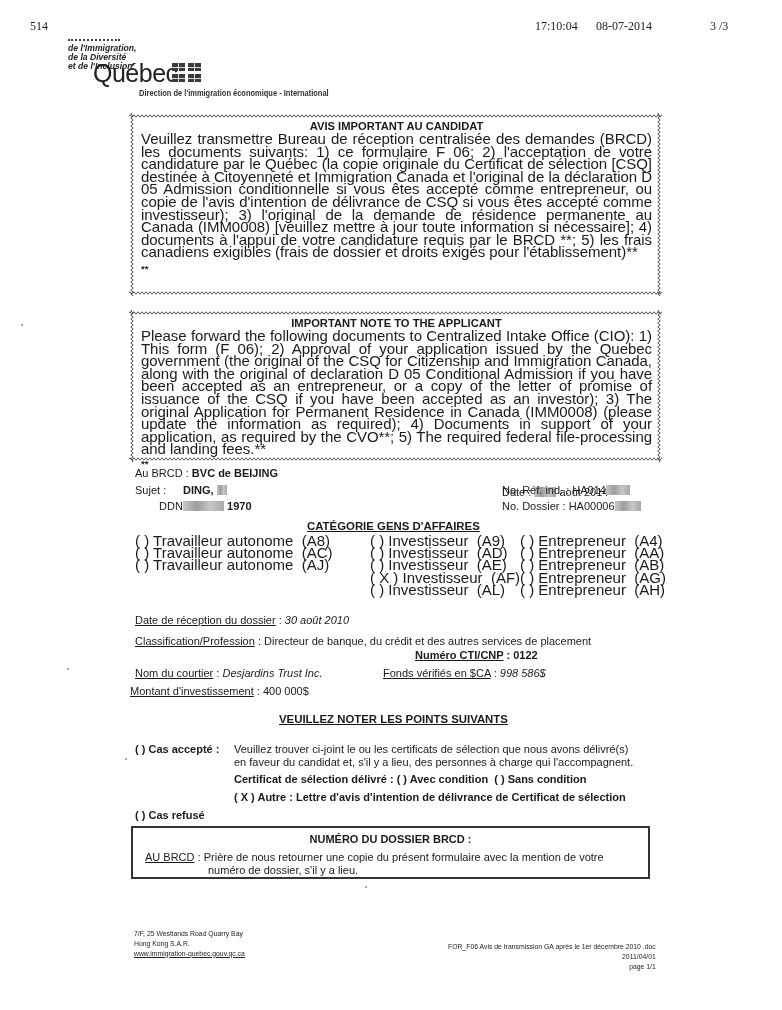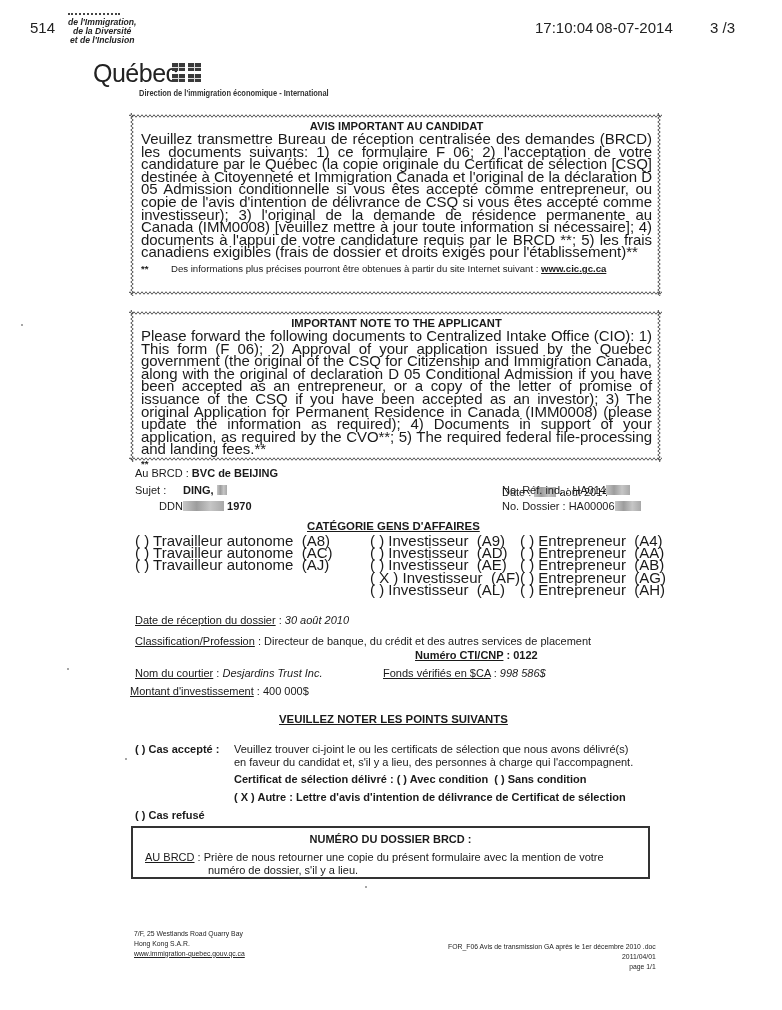--- a/index.html
+++ b/index.html
@@ -1,21 +1,21 @@
 <!DOCTYPE html>
 <html><head>
 <meta charset="utf-8">
 <style>
   html, body { margin: 0; padding: 0; background: #ffffff; }
   body { width: 782px; height: 1010px; position: relative; overflow: hidden;
          font-family: "Liberation Sans", sans-serif; color: #1a1a1a; }
   .abs { position: absolute; }
 
   
-  .fax { font-family: Liberation Sans, sans-serif; font-size: 15px; color: #222; }
+  .fax { font-family: Liberation Serif, serif; font-size: 12px; color: #222; }
 
   
   .ministry { font-family: "Liberation Sans", sans-serif; font-weight: bold; font-style: italic;
               font-size: 8.6px; line-height: 9px; color: #222; }
   .ministry-dots { height: 3px; width: 52px; border-top: 2px dotted #444; }
   .quebec-word { font-family: "Liberation Sans", sans-serif; font-size: 25px; color: #222; letter-spacing: -0.5px; }
   .flag { display: grid; grid-template-columns: 13px 13px; grid-gap: 3px 3px; }
   .flag span { width: 13px; height: 8px; background: #3a3a3a; position: relative; }
   .flag span::before { content: ""; position: absolute; left: 6px; top: 0; width: 1px; height: 8px; background: #ddd; }
   .flag span::after { content: ""; position: absolute; left: 0; top: 3.5px; width: 13px; height: 1px; background: #ddd; }
@@ -52,21 +52,21 @@
   .speck { position: absolute; width: 2px; height: 2px; background: #888; border-radius: 1px; }
 </style>
 </head>
 <body>
 
 <div class="abs fax" style="left:30px; top:19px;">514</div>
 <div class="abs fax" style="left:535px; top:19px;">17:10:04</div>
 <div class="abs fax" style="left:596px; top:19px;">08-07-2014</div>
 <div class="abs fax" style="left:710px; top:19px;">3 /3</div>
 
-<div class="abs" style="left:68px; top:13px;text-align:center;">
+<div class="abs" style="left:68px; top:39px;">
   <div class="ministry-dots"></div>
   <div class="ministry">de l'Immigration,</div>
   <div class="ministry">de la Diversité</div>
   <div class="ministry">et de l'Inclusion</div>
 </div>
 <div class="abs quebec-word" style="left:93px; top:59px;">Québec</div>
 <div class="abs flag" style="left:172px; top:63px;">
   <span></span>
     <span></span>
     <span></span>
@@ -84,24 +84,20 @@
   <svg class="wavy-left" preserveAspectRatio="none" viewBox="0 0 6 183">
       <path class="wave-v" fill="none" stroke="#444" stroke-width="0.9" d="M3 0 Q0.5 1 3 2 T3 4 Q0.5 5 3 6 T3 8 Q0.5 9 3 10 T3 12 Q0.5 13 3 14 T3 16 Q0.5 17 3 18 T3 20 Q0.5 21 3 22 T3 24 Q0.5 25 3 26 T3 28 Q0.5 29 3 30 T3 32 Q0.5 33 3 34 T3 36 Q0.5 37 3 38 T3 40 Q0.5 41 3 42 T3 44 Q0.5 45 3 46 T3 48 Q0.5 49 3 50 T3 52 Q0.5 53 3 54 T3 56 Q0.5 57 3 58 T3 60 Q0.5 61 3 62 T3 64 Q0.5 65 3 66 T3 68 Q0.5 69 3 70 T3 72 Q0.5 73 3 74 T3 76 Q0.5 77 3 78 T3 80 Q0.5 81 3 82 T3 84 Q0.5 85 3 86 T3 88 Q0.5 89 3 90 T3 92 Q0.5 93 3 94 T3 96 Q0.5 97 3 98 T3 100 Q0.5 101 3 102 T3 104 Q0.5 105 3 106 T3 108 Q0.5 109 3 110 T3 112 Q0.5 113 3 114 T3 116 Q0.5 117 3 118 T3 120 Q0.5 121 3 122 T3 124 Q0.5 125 3 126 T3 128 Q0.5 129 3 130 T3 132 Q0.5 133 3 134 T3 136 Q0.5 137 3 138 T3 140 Q0.5 141 3 142 T3 144 Q0.5 145 3 146 T3 148 Q0.5 149 3 150 T3 152 Q0.5 153 3 154 T3 156 Q0.5 157 3 158 T3 160 Q0.5 161 3 162 T3 164 Q0.5 165 3 166 T3 168 Q0.5 169 3 170 T3 172 Q0.5 173 3 174 T3 176 Q0.5 177 3 178 T3 180 Q0.5 181 3 182 T3 184"></path>
     </svg>
   <svg class="wavy-right" preserveAspectRatio="none" viewBox="0 0 6 183">
       <path class="wave-v" fill="none" stroke="#444" stroke-width="0.9" d="M3 0 Q0.5 1 3 2 T3 4 Q0.5 5 3 6 T3 8 Q0.5 9 3 10 T3 12 Q0.5 13 3 14 T3 16 Q0.5 17 3 18 T3 20 Q0.5 21 3 22 T3 24 Q0.5 25 3 26 T3 28 Q0.5 29 3 30 T3 32 Q0.5 33 3 34 T3 36 Q0.5 37 3 38 T3 40 Q0.5 41 3 42 T3 44 Q0.5 45 3 46 T3 48 Q0.5 49 3 50 T3 52 Q0.5 53 3 54 T3 56 Q0.5 57 3 58 T3 60 Q0.5 61 3 62 T3 64 Q0.5 65 3 66 T3 68 Q0.5 69 3 70 T3 72 Q0.5 73 3 74 T3 76 Q0.5 77 3 78 T3 80 Q0.5 81 3 82 T3 84 Q0.5 85 3 86 T3 88 Q0.5 89 3 90 T3 92 Q0.5 93 3 94 T3 96 Q0.5 97 3 98 T3 100 Q0.5 101 3 102 T3 104 Q0.5 105 3 106 T3 108 Q0.5 109 3 110 T3 112 Q0.5 113 3 114 T3 116 Q0.5 117 3 118 T3 120 Q0.5 121 3 122 T3 124 Q0.5 125 3 126 T3 128 Q0.5 129 3 130 T3 132 Q0.5 133 3 134 T3 136 Q0.5 137 3 138 T3 140 Q0.5 141 3 142 T3 144 Q0.5 145 3 146 T3 148 Q0.5 149 3 150 T3 152 Q0.5 153 3 154 T3 156 Q0.5 157 3 158 T3 160 Q0.5 161 3 162 T3 164 Q0.5 165 3 166 T3 168 Q0.5 169 3 170 T3 172 Q0.5 173 3 174 T3 176 Q0.5 177 3 178 T3 180 Q0.5 181 3 182 T3 184"></path>
     </svg>
   <div class="box-title">AVIS IMPORTANT AU CANDIDAT</div>
   <div class="box-body">Veuillez transmettre Bureau de réception centralisée des demandes (BRCD) les documents suivants: 1) ce formulaire F 06; 2) l'acceptation de votre candidature par le Québec (la copie originale du Certificat de sélection [CSQ] destinée à Citoyenneté et Immigration Canada et l'original de la déclaration D 05 Admission conditionnelle si vous êtes accepté comme entrepreneur, ou copie de l'avis d'intention de délivrance de CSQ si vous êtes accepté comme investisseur); 3) l'original de la demande de résidence permanente au Canada (IMM0008) [veuillez mettre à jour toute information si nécessaire]; 4) documents à l'appui de votre candidature requis par le BRCD **; 5) les frais canadiens exigibles (frais de dossier et droits exigés pour l'établissement)**</div>
   <div class="box-note">
     <span class="stars">**</span>
-    <span>
-      <span>Des informations plus précises pourront être obtenues à partir du site Internet  suivant : </span>
-      <a>www.cic.gc.ca</a>
-    </span>
   </div>
 </div>
 
 <div class="wavy-box" style="top:310px; height:152px;">
   <svg class="wavy-top" preserveAspectRatio="none" viewBox="0 0 533 6">
       <path class="wave-h" fill="none" stroke="#444" stroke-width="0.9" d="M0 3 Q1 0.5 2 3 T4 3 Q5 0.5 6 3 T8 3 Q9 0.5 10 3 T12 3 Q13 0.5 14 3 T16 3 Q17 0.5 18 3 T20 3 Q21 0.5 22 3 T24 3 Q25 0.5 26 3 T28 3 Q29 0.5 30 3 T32 3 Q33 0.5 34 3 T36 3 Q37 0.5 38 3 T40 3 Q41 0.5 42 3 T44 3 Q45 0.5 46 3 T48 3 Q49 0.5 50 3 T52 3 Q53 0.5 54 3 T56 3 Q57 0.5 58 3 T60 3 Q61 0.5 62 3 T64 3 Q65 0.5 66 3 T68 3 Q69 0.5 70 3 T72 3 Q73 0.5 74 3 T76 3 Q77 0.5 78 3 T80 3 Q81 0.5 82 3 T84 3 Q85 0.5 86 3 T88 3 Q89 0.5 90 3 T92 3 Q93 0.5 94 3 T96 3 Q97 0.5 98 3 T100 3 Q101 0.5 102 3 T104 3 Q105 0.5 106 3 T108 3 Q109 0.5 110 3 T112 3 Q113 0.5 114 3 T116 3 Q117 0.5 118 3 T120 3 Q121 0.5 122 3 T124 3 Q125 0.5 126 3 T128 3 Q129 0.5 130 3 T132 3 Q133 0.5 134 3 T136 3 Q137 0.5 138 3 T140 3 Q141 0.5 142 3 T144 3 Q145 0.5 146 3 T148 3 Q149 0.5 150 3 T152 3 Q153 0.5 154 3 T156 3 Q157 0.5 158 3 T160 3 Q161 0.5 162 3 T164 3 Q165 0.5 166 3 T168 3 Q169 0.5 170 3 T172 3 Q173 0.5 174 3 T176 3 Q177 0.5 178 3 T180 3 Q181 0.5 182 3 T184 3 Q185 0.5 186 3 T188 3 Q189 0.5 190 3 T192 3 Q193 0.5 194 3 T196 3 Q197 0.5 198 3 T200 3 Q201 0.5 202 3 T204 3 Q205 0.5 206 3 T208 3 Q209 0.5 210 3 T212 3 Q213 0.5 214 3 T216 3 Q217 0.5 218 3 T220 3 Q221 0.5 222 3 T224 3 Q225 0.5 226 3 T228 3 Q229 0.5 230 3 T232 3 Q233 0.5 234 3 T236 3 Q237 0.5 238 3 T240 3 Q241 0.5 242 3 T244 3 Q245 0.5 246 3 T248 3 Q249 0.5 250 3 T252 3 Q253 0.5 254 3 T256 3 Q257 0.5 258 3 T260 3 Q261 0.5 262 3 T264 3 Q265 0.5 266 3 T268 3 Q269 0.5 270 3 T272 3 Q273 0.5 274 3 T276 3 Q277 0.5 278 3 T280 3 Q281 0.5 282 3 T284 3 Q285 0.5 286 3 T288 3 Q289 0.5 290 3 T292 3 Q293 0.5 294 3 T296 3 Q297 0.5 298 3 T300 3 Q301 0.5 302 3 T304 3 Q305 0.5 306 3 T308 3 Q309 0.5 310 3 T312 3 Q313 0.5 314 3 T316 3 Q317 0.5 318 3 T320 3 Q321 0.5 322 3 T324 3 Q325 0.5 326 3 T328 3 Q329 0.5 330 3 T332 3 Q333 0.5 334 3 T336 3 Q337 0.5 338 3 T340 3 Q341 0.5 342 3 T344 3 Q345 0.5 346 3 T348 3 Q349 0.5 350 3 T352 3 Q353 0.5 354 3 T356 3 Q357 0.5 358 3 T360 3 Q361 0.5 362 3 T364 3 Q365 0.5 366 3 T368 3 Q369 0.5 370 3 T372 3 Q373 0.5 374 3 T376 3 Q377 0.5 378 3 T380 3 Q381 0.5 382 3 T384 3 Q385 0.5 386 3 T388 3 Q389 0.5 390 3 T392 3 Q393 0.5 394 3 T396 3 Q397 0.5 398 3 T400 3 Q401 0.5 402 3 T404 3 Q405 0.5 406 3 T408 3 Q409 0.5 410 3 T412 3 Q413 0.5 414 3 T416 3 Q417 0.5 418 3 T420 3 Q421 0.5 422 3 T424 3 Q425 0.5 426 3 T428 3 Q429 0.5 430 3 T432 3 Q433 0.5 434 3 T436 3 Q437 0.5 438 3 T440 3 Q441 0.5 442 3 T444 3 Q445 0.5 446 3 T448 3 Q449 0.5 450 3 T452 3 Q453 0.5 454 3 T456 3 Q457 0.5 458 3 T460 3 Q461 0.5 462 3 T464 3 Q465 0.5 466 3 T468 3 Q469 0.5 470 3 T472 3 Q473 0.5 474 3 T476 3 Q477 0.5 478 3 T480 3 Q481 0.5 482 3 T484 3 Q485 0.5 486 3 T488 3 Q489 0.5 490 3 T492 3 Q493 0.5 494 3 T496 3 Q497 0.5 498 3 T500 3 Q501 0.5 502 3 T504 3 Q505 0.5 506 3 T508 3 Q509 0.5 510 3 T512 3 Q513 0.5 514 3 T516 3 Q517 0.5 518 3 T520 3 Q521 0.5 522 3 T524 3 Q525 0.5 526 3 T528 3 Q529 0.5 530 3 T532 3 Q533 0.5 534 3 T536 3"></path>
     </svg>
   <svg class="wavy-bottom" preserveAspectRatio="none" viewBox="0 0 533 6">
       <path class="wave-h" fill="none" stroke="#444" stroke-width="0.9" d="M0 3 Q1 0.5 2 3 T4 3 Q5 0.5 6 3 T8 3 Q9 0.5 10 3 T12 3 Q13 0.5 14 3 T16 3 Q17 0.5 18 3 T20 3 Q21 0.5 22 3 T24 3 Q25 0.5 26 3 T28 3 Q29 0.5 30 3 T32 3 Q33 0.5 34 3 T36 3 Q37 0.5 38 3 T40 3 Q41 0.5 42 3 T44 3 Q45 0.5 46 3 T48 3 Q49 0.5 50 3 T52 3 Q53 0.5 54 3 T56 3 Q57 0.5 58 3 T60 3 Q61 0.5 62 3 T64 3 Q65 0.5 66 3 T68 3 Q69 0.5 70 3 T72 3 Q73 0.5 74 3 T76 3 Q77 0.5 78 3 T80 3 Q81 0.5 82 3 T84 3 Q85 0.5 86 3 T88 3 Q89 0.5 90 3 T92 3 Q93 0.5 94 3 T96 3 Q97 0.5 98 3 T100 3 Q101 0.5 102 3 T104 3 Q105 0.5 106 3 T108 3 Q109 0.5 110 3 T112 3 Q113 0.5 114 3 T116 3 Q117 0.5 118 3 T120 3 Q121 0.5 122 3 T124 3 Q125 0.5 126 3 T128 3 Q129 0.5 130 3 T132 3 Q133 0.5 134 3 T136 3 Q137 0.5 138 3 T140 3 Q141 0.5 142 3 T144 3 Q145 0.5 146 3 T148 3 Q149 0.5 150 3 T152 3 Q153 0.5 154 3 T156 3 Q157 0.5 158 3 T160 3 Q161 0.5 162 3 T164 3 Q165 0.5 166 3 T168 3 Q169 0.5 170 3 T172 3 Q173 0.5 174 3 T176 3 Q177 0.5 178 3 T180 3 Q181 0.5 182 3 T184 3 Q185 0.5 186 3 T188 3 Q189 0.5 190 3 T192 3 Q193 0.5 194 3 T196 3 Q197 0.5 198 3 T200 3 Q201 0.5 202 3 T204 3 Q205 0.5 206 3 T208 3 Q209 0.5 210 3 T212 3 Q213 0.5 214 3 T216 3 Q217 0.5 218 3 T220 3 Q221 0.5 222 3 T224 3 Q225 0.5 226 3 T228 3 Q229 0.5 230 3 T232 3 Q233 0.5 234 3 T236 3 Q237 0.5 238 3 T240 3 Q241 0.5 242 3 T244 3 Q245 0.5 246 3 T248 3 Q249 0.5 250 3 T252 3 Q253 0.5 254 3 T256 3 Q257 0.5 258 3 T260 3 Q261 0.5 262 3 T264 3 Q265 0.5 266 3 T268 3 Q269 0.5 270 3 T272 3 Q273 0.5 274 3 T276 3 Q277 0.5 278 3 T280 3 Q281 0.5 282 3 T284 3 Q285 0.5 286 3 T288 3 Q289 0.5 290 3 T292 3 Q293 0.5 294 3 T296 3 Q297 0.5 298 3 T300 3 Q301 0.5 302 3 T304 3 Q305 0.5 306 3 T308 3 Q309 0.5 310 3 T312 3 Q313 0.5 314 3 T316 3 Q317 0.5 318 3 T320 3 Q321 0.5 322 3 T324 3 Q325 0.5 326 3 T328 3 Q329 0.5 330 3 T332 3 Q333 0.5 334 3 T336 3 Q337 0.5 338 3 T340 3 Q341 0.5 342 3 T344 3 Q345 0.5 346 3 T348 3 Q349 0.5 350 3 T352 3 Q353 0.5 354 3 T356 3 Q357 0.5 358 3 T360 3 Q361 0.5 362 3 T364 3 Q365 0.5 366 3 T368 3 Q369 0.5 370 3 T372 3 Q373 0.5 374 3 T376 3 Q377 0.5 378 3 T380 3 Q381 0.5 382 3 T384 3 Q385 0.5 386 3 T388 3 Q389 0.5 390 3 T392 3 Q393 0.5 394 3 T396 3 Q397 0.5 398 3 T400 3 Q401 0.5 402 3 T404 3 Q405 0.5 406 3 T408 3 Q409 0.5 410 3 T412 3 Q413 0.5 414 3 T416 3 Q417 0.5 418 3 T420 3 Q421 0.5 422 3 T424 3 Q425 0.5 426 3 T428 3 Q429 0.5 430 3 T432 3 Q433 0.5 434 3 T436 3 Q437 0.5 438 3 T440 3 Q441 0.5 442 3 T444 3 Q445 0.5 446 3 T448 3 Q449 0.5 450 3 T452 3 Q453 0.5 454 3 T456 3 Q457 0.5 458 3 T460 3 Q461 0.5 462 3 T464 3 Q465 0.5 466 3 T468 3 Q469 0.5 470 3 T472 3 Q473 0.5 474 3 T476 3 Q477 0.5 478 3 T480 3 Q481 0.5 482 3 T484 3 Q485 0.5 486 3 T488 3 Q489 0.5 490 3 T492 3 Q493 0.5 494 3 T496 3 Q497 0.5 498 3 T500 3 Q501 0.5 502 3 T504 3 Q505 0.5 506 3 T508 3 Q509 0.5 510 3 T512 3 Q513 0.5 514 3 T516 3 Q517 0.5 518 3 T520 3 Q521 0.5 522 3 T524 3 Q525 0.5 526 3 T528 3 Q529 0.5 530 3 T532 3 Q533 0.5 534 3 T536 3"></path>
     </svg>

